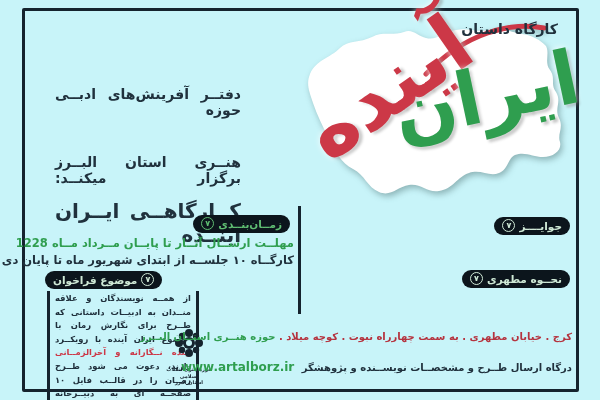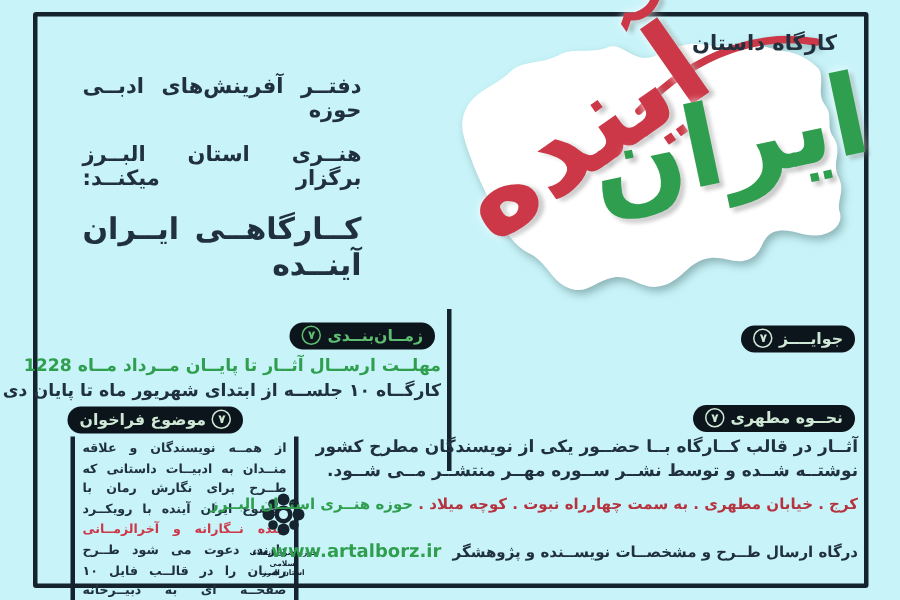--- a/index.html
+++ b/index.html
@@ -10,21 +10,21 @@
     direction:rtl;
   }
   .frame{
     position:absolute; left:22px; top:8px; width:551px; height:378px;
     border:3px solid var(--c-frame,#15232e); border-radius:2px;
     pointer-events:none;
   }
   
   .intro{position:absolute; left:55px; top:50px; width:186px; color:var(--c-navy,#20313d);}
   .intro .l{text-align:justify; text-align-last:justify;}
-  .intro .l1,.intro .l2{font-size:14px; font-weight:bold; margin-bottom:13px;}
+  .intro .l1,.intro .l2{font-size:14px; font-weight:bold; margin-bottom:13px;margin-top:36px;}
   .intro .l3{font-size:20px; font-weight:bold; margin-bottom:11px;}
   .intro .l4{font-size:20px; font-weight:bold;}
   
   .map-wrap{position:absolute; left:296px; top:10px; width:290px; height:215px;}
   .map-svg{position:absolute; left:0; top:0; filter:drop-shadow(2px 3px 3px rgba(30,60,60,.35));}
   .callig{position:absolute; font-weight:bold; line-height:1;
           text-shadow:0 0 6px rgba(255,255,255,.85), 2px 3px 3px rgba(0,0,0,.28);}
   .callig-red{left:0px; top:38px; font-size:80px; color:var(--c-red,#cc3847); transform:rotate(-35deg);}
   .callig-green{left:96px; top:48px; font-size:74px; color:var(--c-green,#2f9e4f); transform:rotate(-12deg);}
   .workshop-label{position:absolute; right:42px; top:21px; font-size:14px; font-weight:bold; color:var(--c-navy,#20313d);}
@@ -113,22 +113,20 @@
 
   <div class="pill pill-lighttext" style="top:217px; right:30px;">
     <span>جوایــــز</span>
     <span class="chev">٧</span>
   </div>
 
   <div class="pill pill-lighttext" style="top:270px; right:30px;">
     <span>نحــوه مطهری</span>
     <span class="chev">٧</span>
   </div>
-  <div class="method-1">آثــار در قالب کــارگاه بــا حضــور یکی از نویسندگان مطرح کشور</div>
-  <div class="method-2">نوشتــه شــده و توسط نشــر ســوره مهــر منتشــر مــی شــود.</div>
 
   <div class="logo logo-hozeh">
     <svg width="38" height="34" viewBox="0 0 38 34">
       <g fill="#15232e">
         <circle cx="19" cy="15" r="6"></circle>
         <circle cx="19" cy="5" r="4"></circle>
           <circle cx="19" cy="25" r="4"></circle>
         <circle cx="9" cy="15" r="4"></circle>
           <circle cx="29" cy="15" r="4"></circle>
         <circle cx="12" cy="8" r="3.2"></circle>

